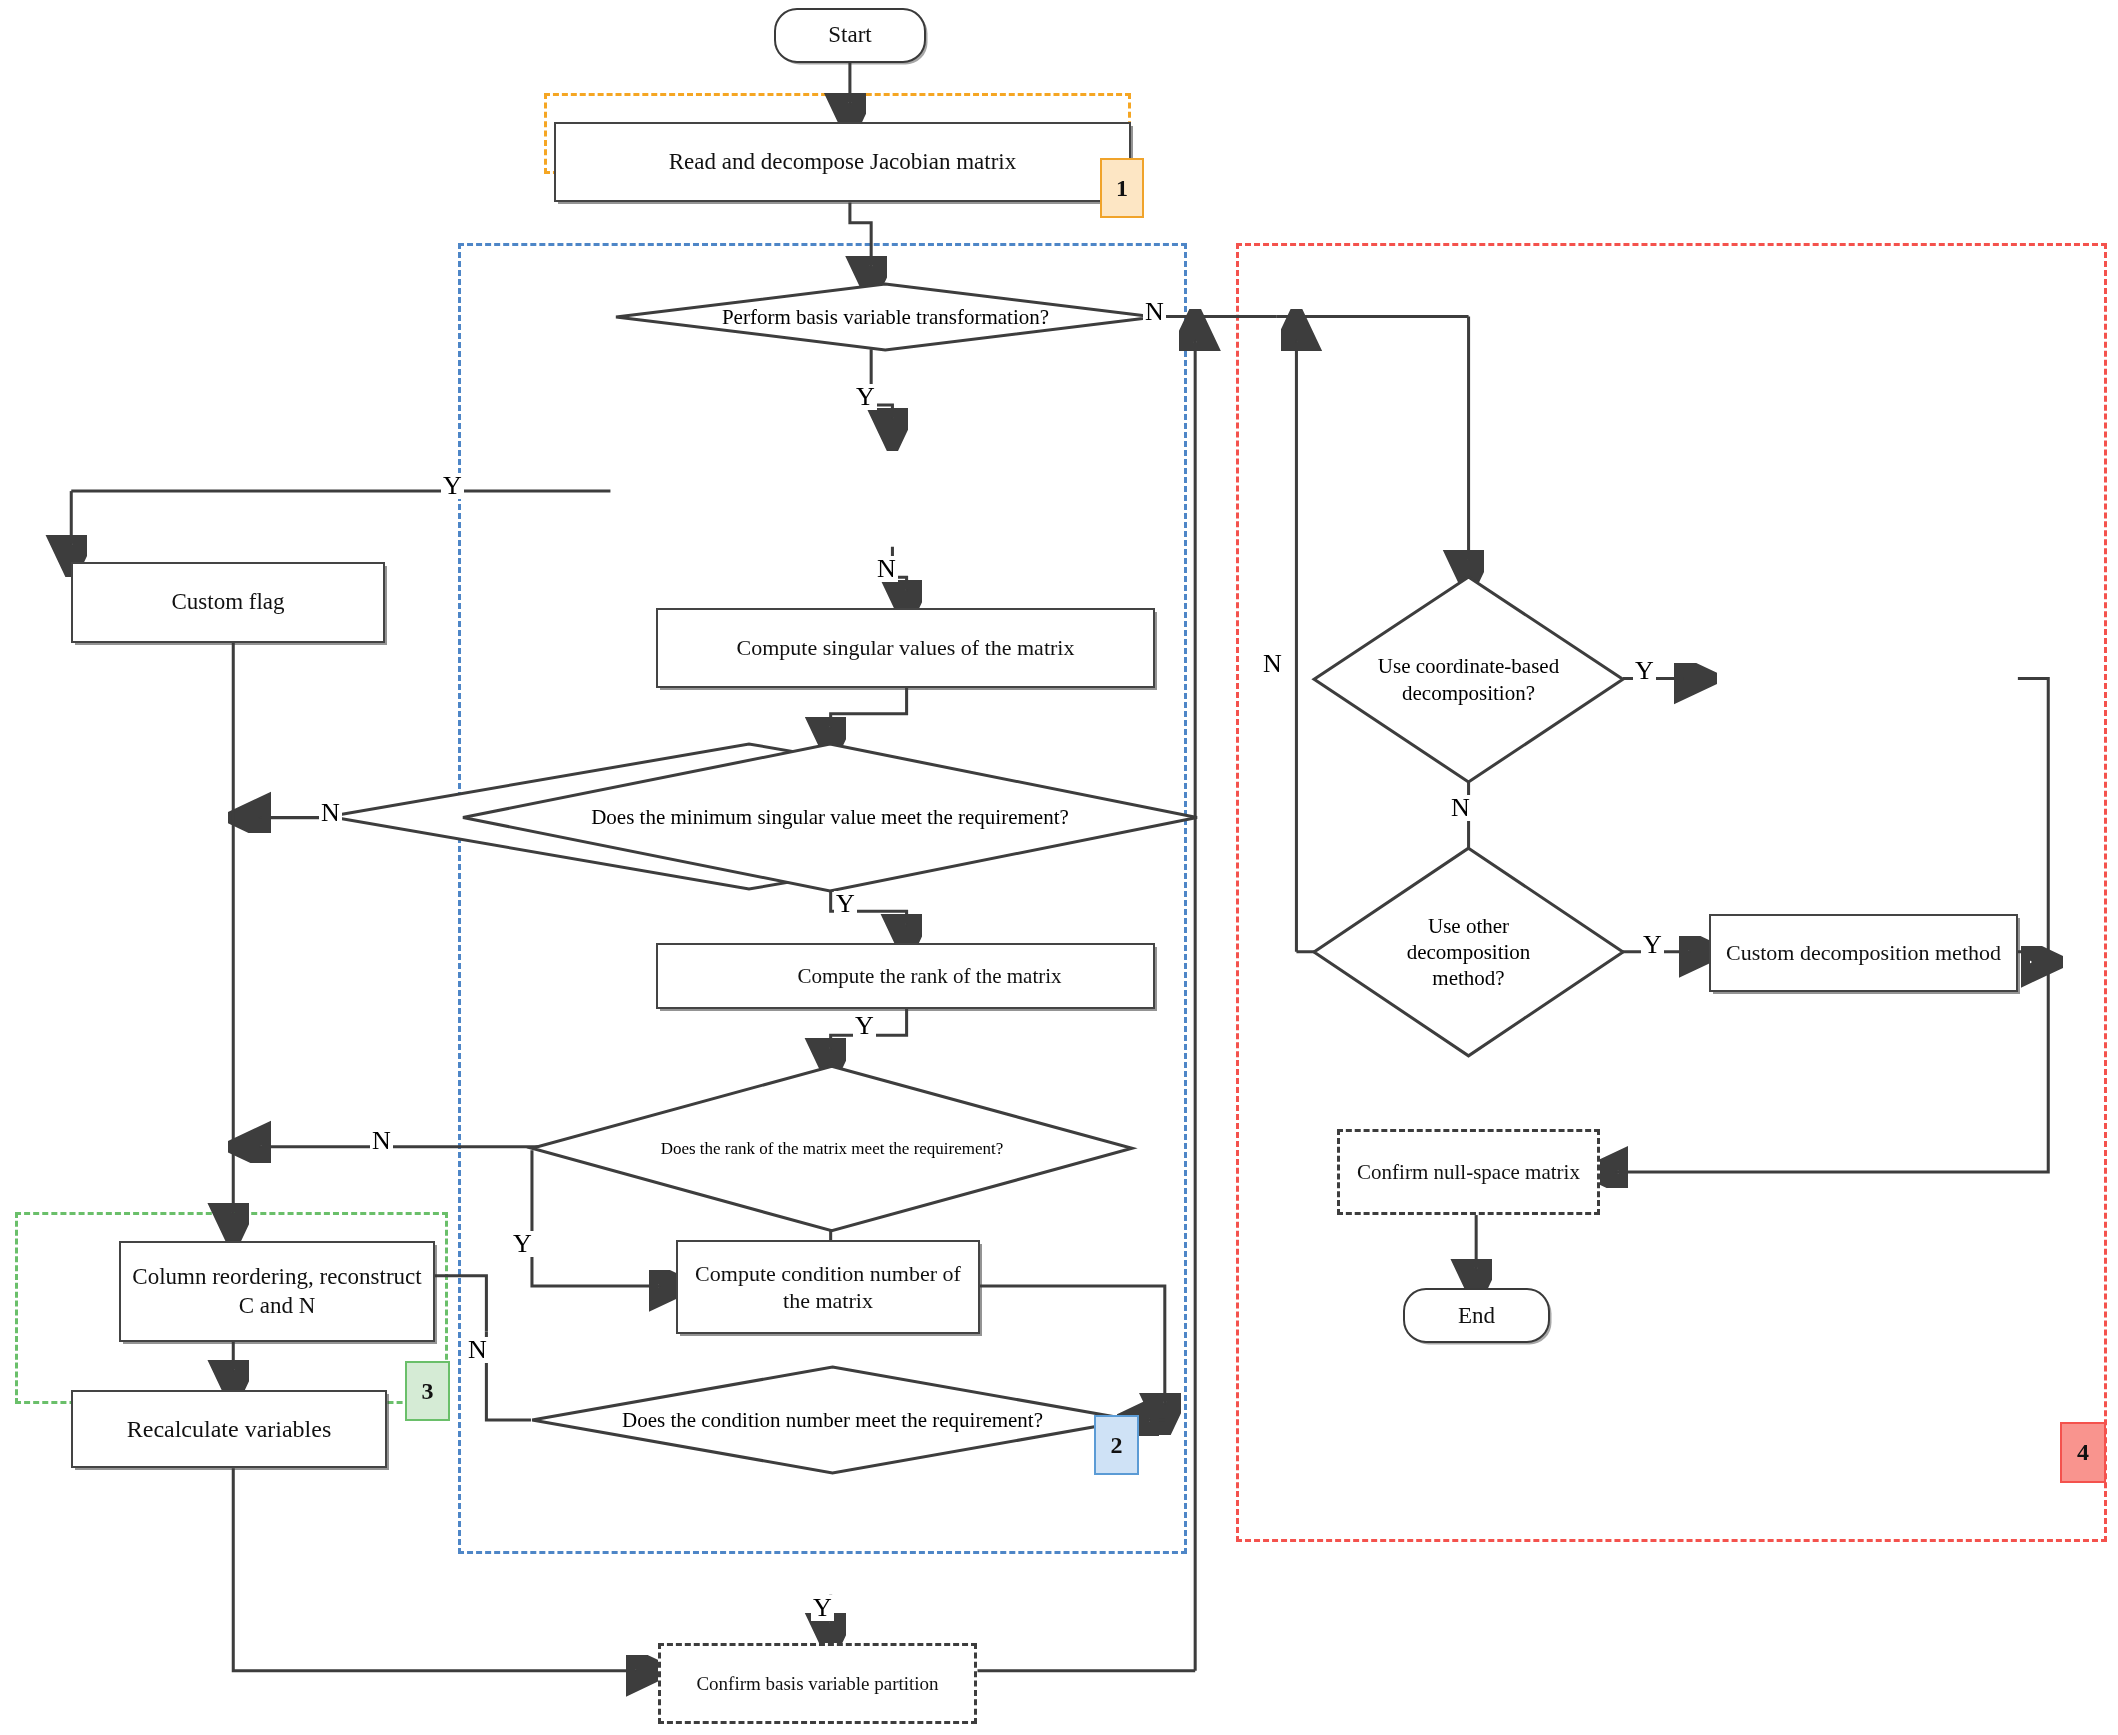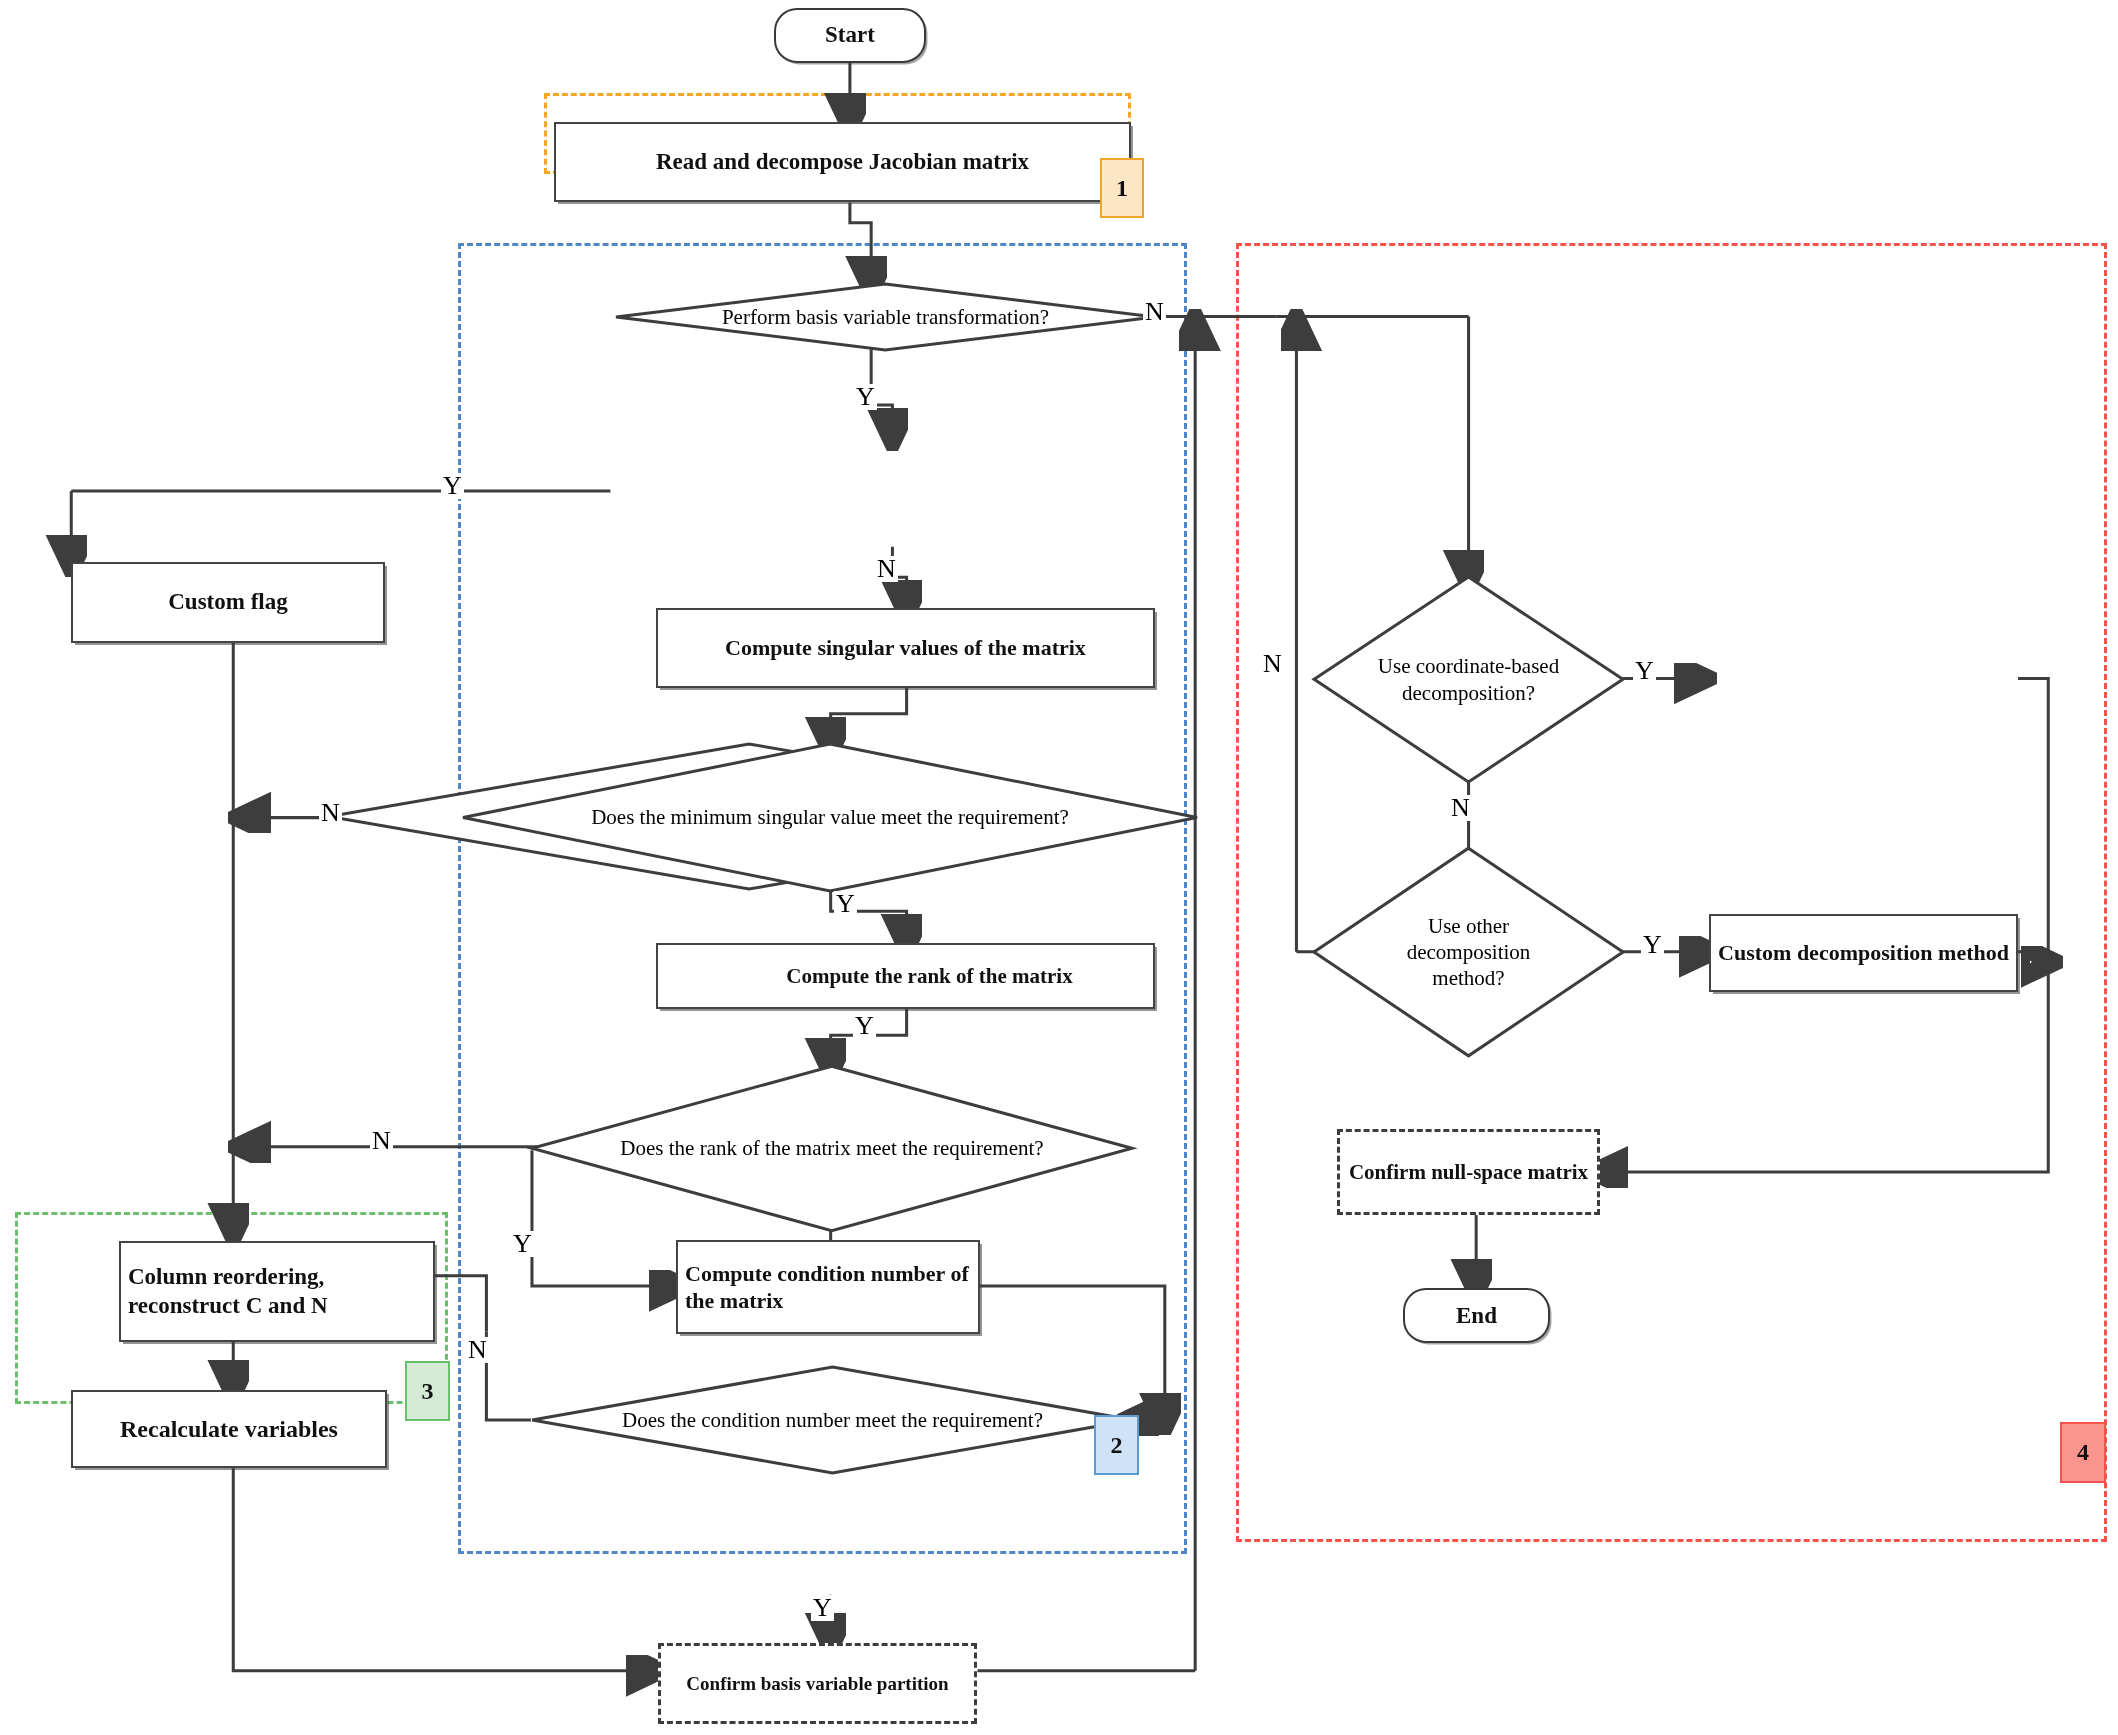--- a/index.html
+++ b/index.html
@@ -1,20 +1,20 @@
 <!DOCTYPE html>
 <html style="font-size:8px"><head>
 <meta charset="utf-8">
 <style>
   html,body{margin:0;padding:0;background:#ffffff;}
   body{font-family:"Liberation Serif", serif;}
   #root{position:relative;width:2119px;height:1735px;background:#fff;overflow:hidden;}
 
   
-  .node{position:absolute;box-sizing:border-box;display:flex;align-items:center;justify-content:center;text-align:left;color:#111;font-weight:bold;}
+  .node{position:absolute;box-sizing:border-box;display:flex;align-items:center;justify-content:center;text-align:center;color:#111;}
   .rect{border:2px solid #444;background:#fff;box-shadow:3px 3px 0 -1px rgba(60,60,60,.55);}
   .rect .lbl{padding:0 7px;line-height:1.25;}
   .terminator{border:2.5px solid #3a3a3a;background:#fff;border-radius:23px;box-shadow:2.5px 2.5px 0 -1px rgba(60,60,60,.45);}
   .dashnode{border:3.5px dashed #3d3d3d;background:#fff;}
 
   
   .diamond{position:absolute;}
   .diamond svg{position:absolute;left:0;top:0;overflow:visible;}
   .diamond .dtext{position:absolute;left:0;top:0;width:100%;height:100%;
      display:flex;align-items:center;justify-content:center;text-align:center;line-height:1.25;}
@@ -171,21 +171,21 @@
   </div>
 
   <div class="node rect" style="left:656px;top:943px;width:499px;height:66px;font-size:21px;padding-left:48px;">
     <span class="lbl">Compute the rank of the matrix</span>
   </div>
 
   <div class="diamond" style="left:532px;top:1066px;width:600px;height:165px;">
     <svg width="600" height="165" viewBox="0 0 1185 325">
         <polygon points="592,0 1185,162 592,325 0,162" fill="#fff" stroke="#3d3d3d" stroke-width="6"></polygon>
       </svg>
-    <div class="dtext" style="font-size:21px;padding:0 81px;box-sizing:border-box;text-align:center;">
+    <div class="dtext" style="font-size:17px;padding:0 81px;box-sizing:border-box;text-align:center;">
       <span>Does the rank of the matrix meet the requirement?</span>
     </div>
   </div>
 
   <div class="node rect" style="left:71px;top:1241px;width:316px;height:101px;font-size:23px;margin-left:48px;">
     <span class="lbl">Column reordering, reconstruct C and N</span>
   </div>
 
   <div class="node rect" style="left:71px;top:1390px;width:316px;height:78px;font-size:24px;">
     <span class="lbl">Recalculate variables</span>

